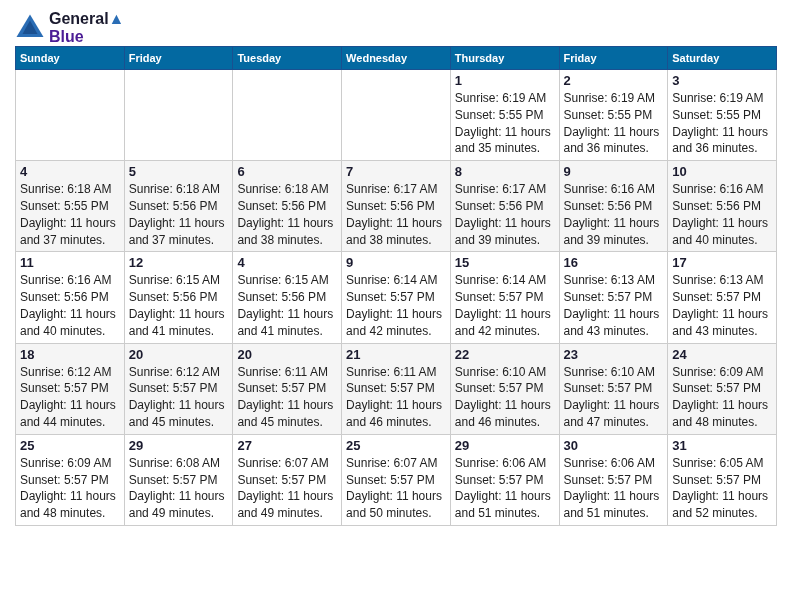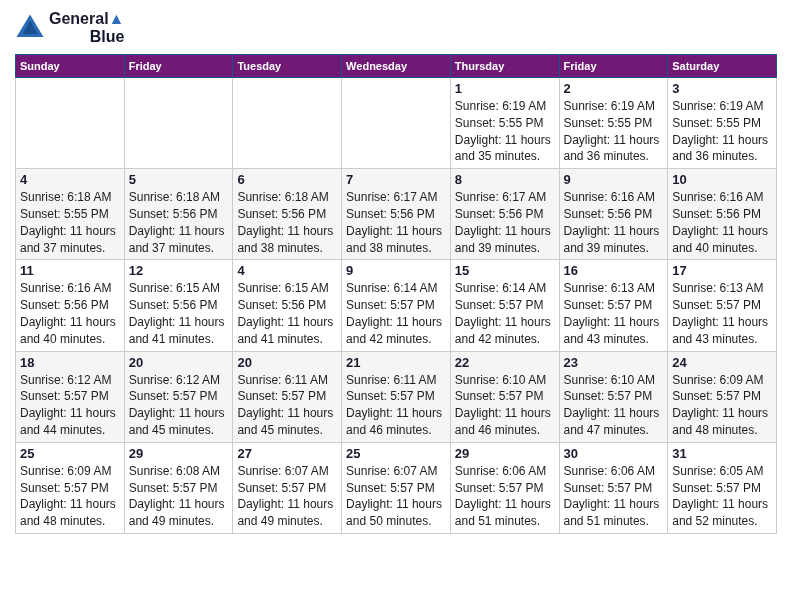--- a/index.html
+++ b/index.html
@@ -12,21 +12,20 @@
     }
     .page {
       width: 792px;
       height: 612px;
       padding: 10px 15px;
     }
     .header {
       display: flex;
       align-items: flex-start;
       justify-content: space-between;
-      margin-bottom: 8px;
     }
     .logo {
       display: flex;
       align-items: center;
       gap: 4px;
     }
     .logo-icon {
       width: 30px;
       height: 30px;
     }
@@ -41,21 +40,21 @@
     .subtitle {
       font-size: 14px;
       color: #444;
     }
     .calendar-table {
       width: 100%;
       border-collapse: collapse;
       table-layout: fixed;
     }
     .calendar-table th {
-      background: #701a75;
+      background: #0369a1;
       color: #fff;
       font-size: 11px;
       font-weight: bold;
       padding: 5px 4px;
       text-align: left;
       border: 1px solid #1a5090;
     }
     .calendar-table td {
       border: 1px solid #ccc;
       vertical-align: top;
@@ -89,21 +88,21 @@
 
 <div class="page">
   <div class="header">
     <div class="logo">
       <svg class="logo-icon" viewBox="0 0 40 40">
         <polygon points="20,2 38,32 2,32" fill="#2a6db5"></polygon>
         <polygon points="20,10 30,28 10,28" fill="#1a5090"></polygon>
       </svg>
       <div>
         <div style="font-size:16px;font-weight:bold;color:#1a1a2e;">General<span style="color:#2a6db5;">▲</span></div>
-        <div style="font-size:16px;font-weight:bold;color:#0f172a;text-align:right;">Blue</div>
+        <div style="font-size:16px;font-weight:bold;color:#4c1d95;">Blue</div>
       </div>
     </div>
     <div class="title-block">
       <div class="month-title"></div>
       <div class="subtitle"></div>
     </div>
   </div>
 
   <table class="calendar-table">
     <thead>

